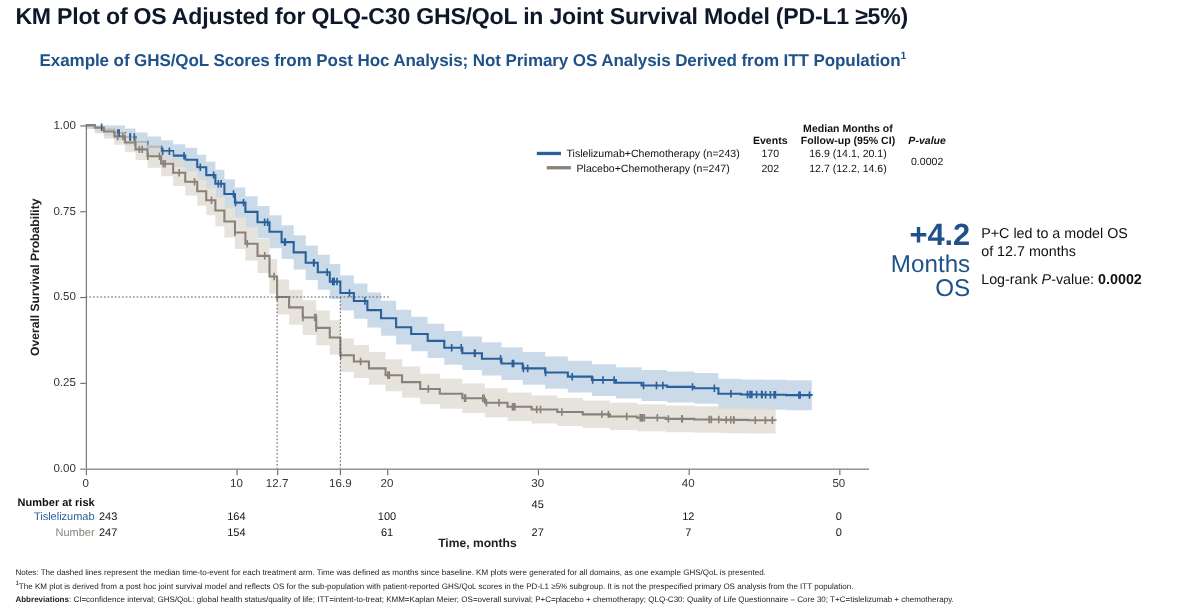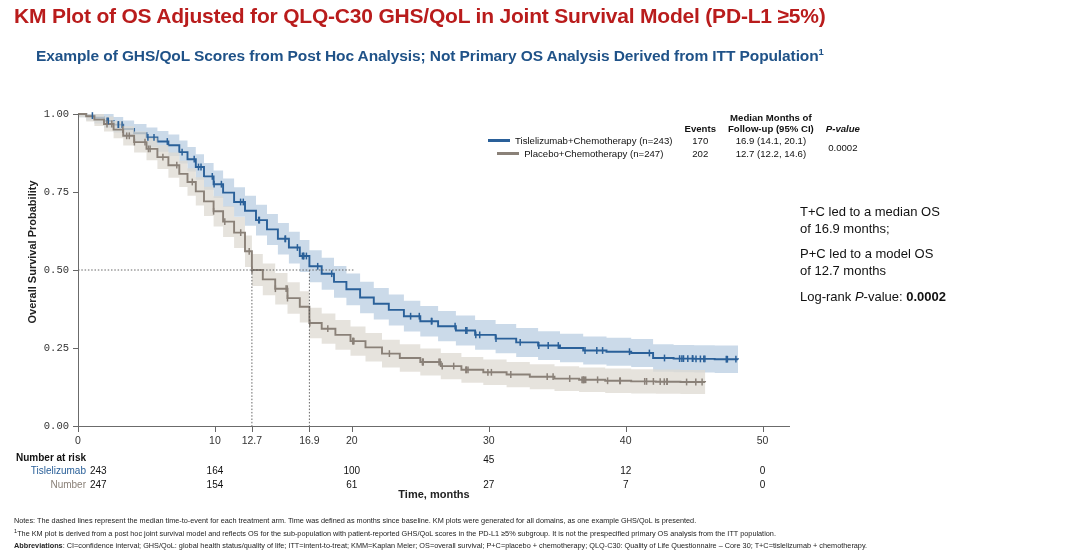--- a/index.html
+++ b/index.html
@@ -17,21 +17,21 @@
   }
 
   
   #title {
     position: absolute;
     left: 14px;
     top: 4px;
     width: 1050px;
     font-size: 21px;
     font-weight: bold;
-    color: #b91c1c;
+    color: #0f172a;
     letter-spacing: -0.2px;
     line-height: 1.15;
   }
   #subtitle {
     position: absolute;
     left: 14px;
     top: 47px;
     width: 1050px;
     font-size: 15.5px;
     font-weight: bold;
@@ -65,21 +65,20 @@
     color: #222;
   }
   .ytick-label {
     position: absolute;
     right: 0;
     width: 40px;
     text-align: right;
     font-size: 10.5px;
     color: #333;
     transform: translateY(-50%);
-    font-family: Liberation Mono, monospace;
   }
   .ytick-mark {
     position: absolute;
     width: 5px;
     height: 1px;
     background: #666;
   }
   #axis-y-line {
     position: absolute;
     width: 1.3px;
@@ -464,25 +463,26 @@
           <span class="legend-swatch" style="background:#8a8178"></span><span>Placebo+Chemotherapy (n=247)</span>
         </td>
         <td>202</td>
         <td>12.7 (12.2, 14.6)</td>
       </tr>
     </tbody>
   </table>
 </div>
 
 <div id="callout">
+  <div id="callout-big">
+    <span class="n">+4.2</span>
+    <span class="m">Months</span>
+    <span class="o">OS</span>
+  </div>
   <div id="callout-text">
-    <p>
-      <span>T+C led to a median OS</span><br>
-      <span>of 16.9 months;</span>
-    </p>
     <p>
       <span>P+C led to a model OS</span><br>
       <span>of 12.7 months</span>
     </p>
     <p class="last"><span>Log-rank </span><span class="ital">P</span><span>-value: </span><b>0.0002</b></p>
   </div>
 </div>
 
 <div id="risk-block">
   <div id="risk-title">Number at risk</div>

